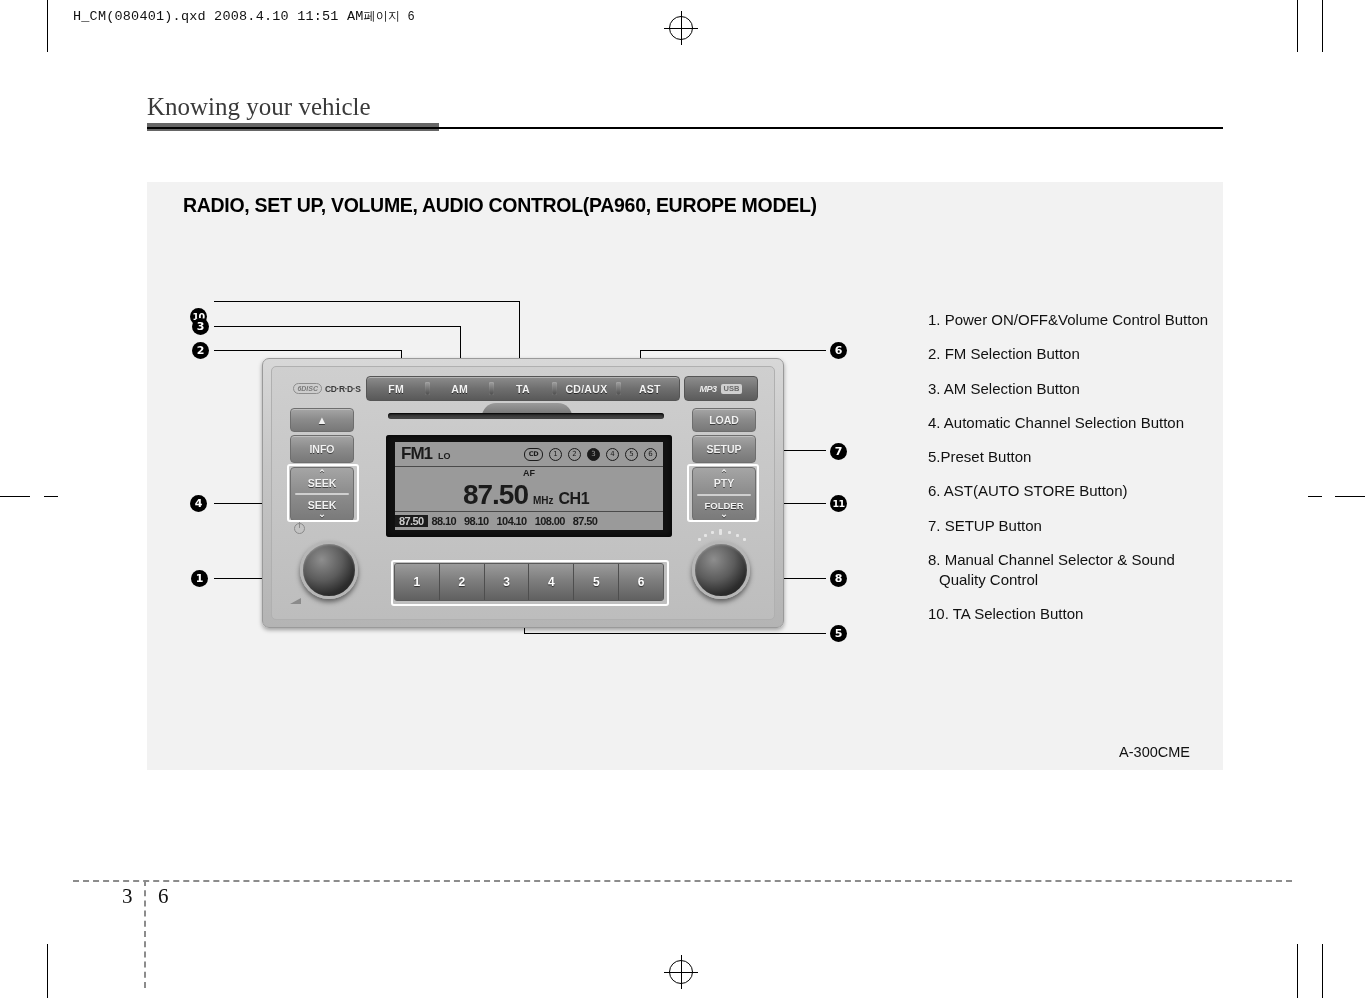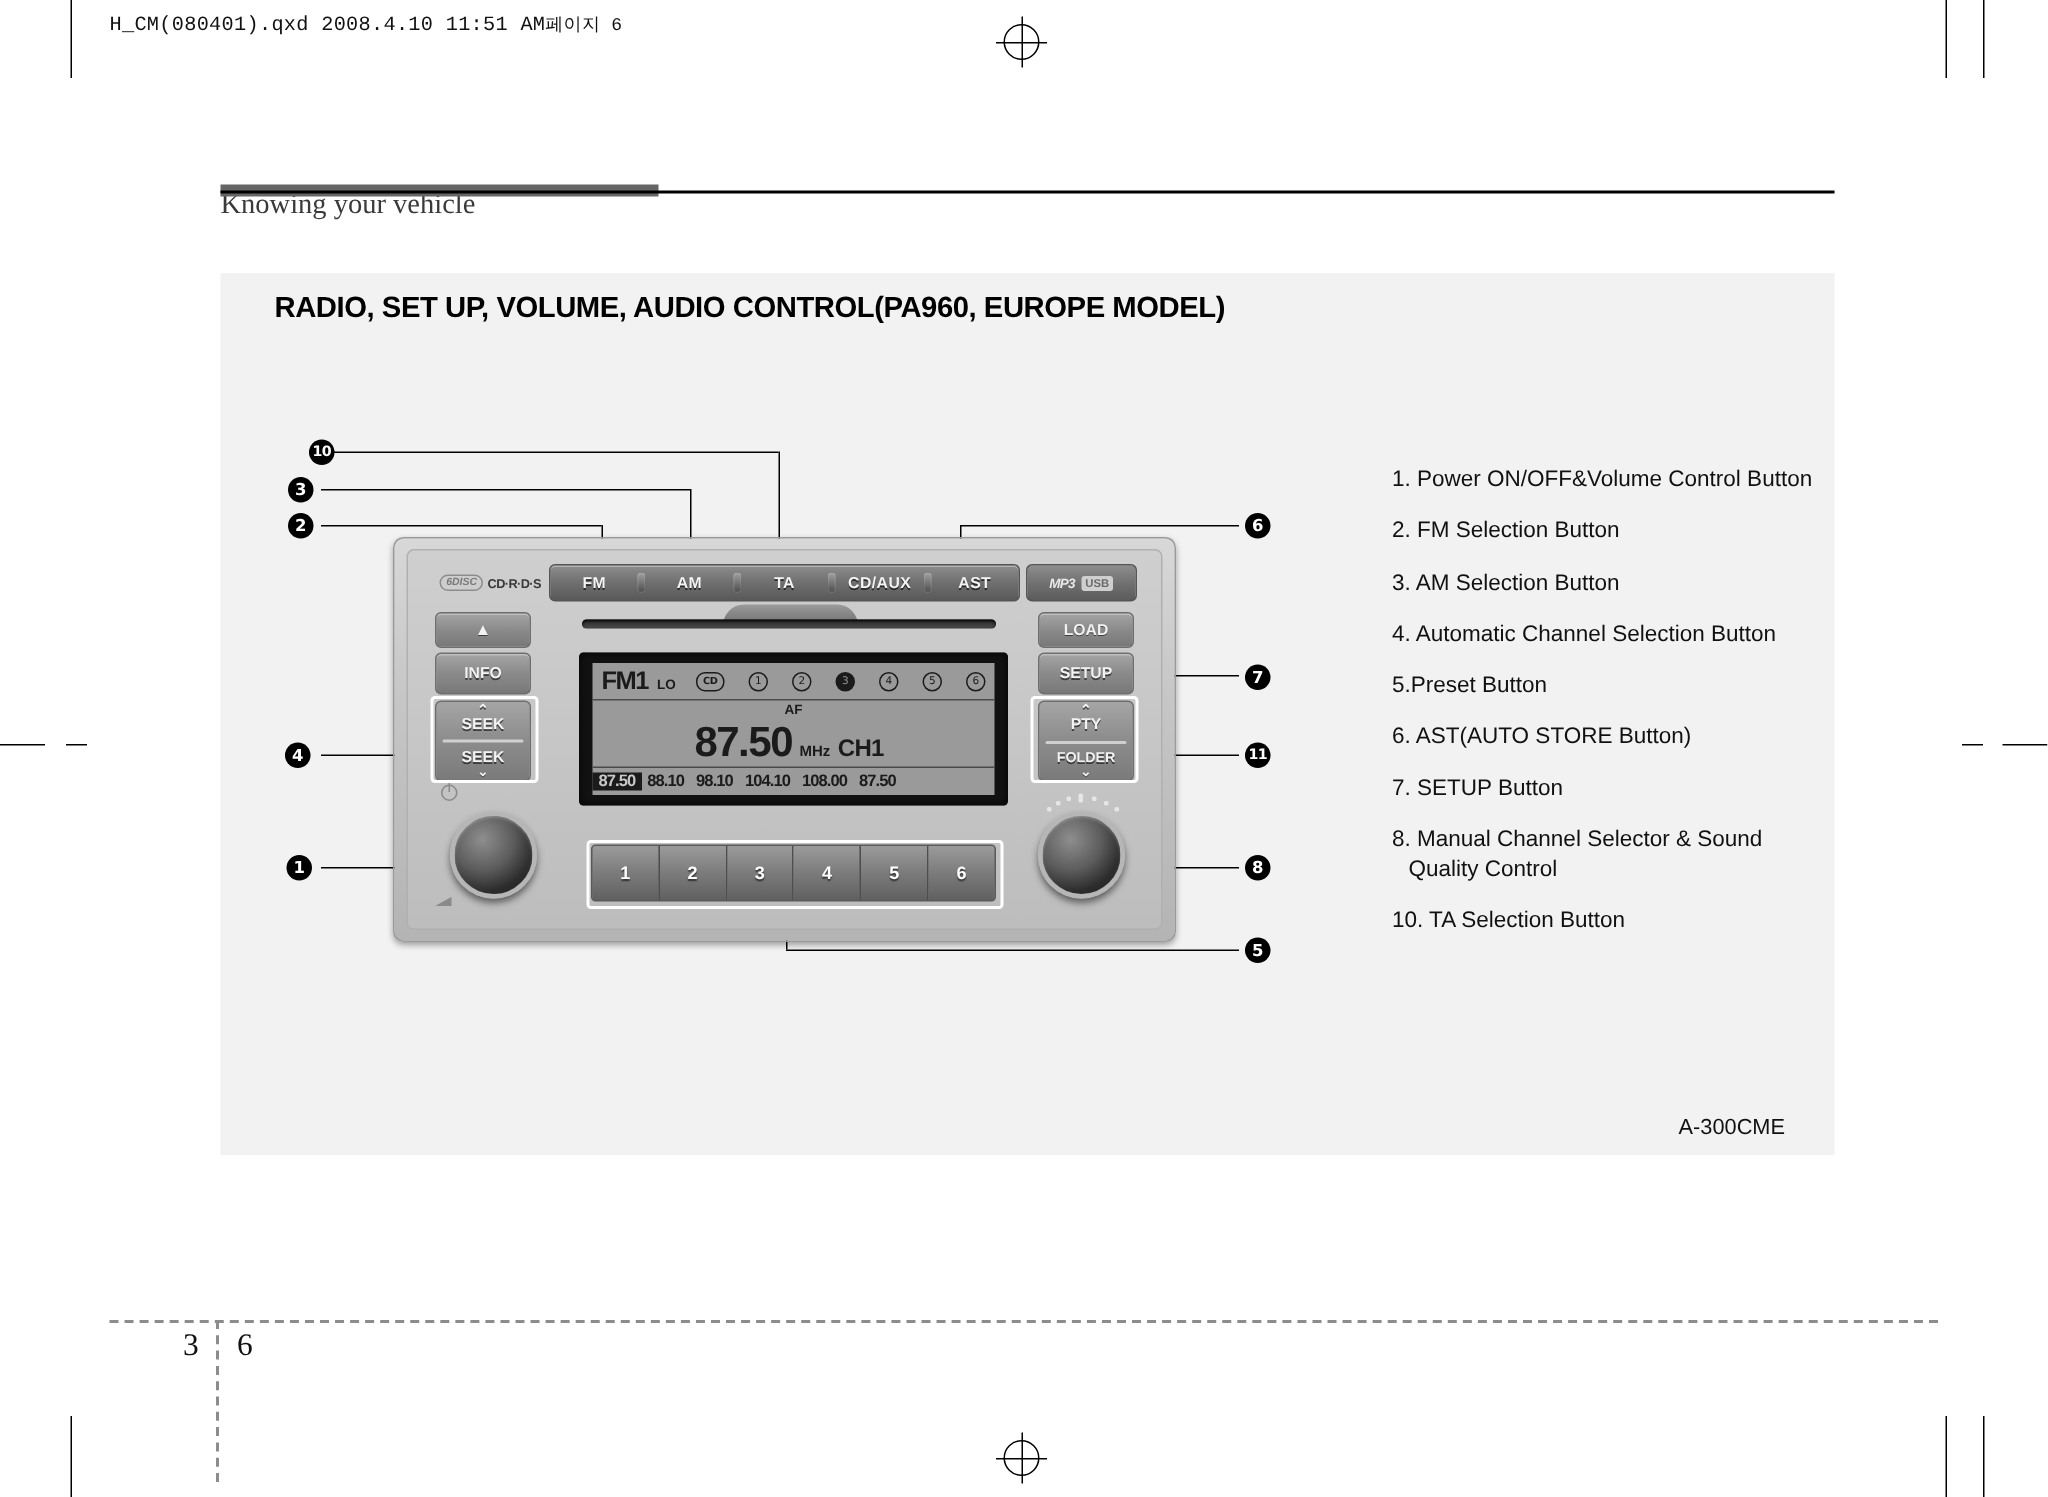--- a/index.html
+++ b/index.html
@@ -24,21 +24,21 @@
     position:absolute;left:73px;top:8px;
     font-family:Liberation Mono, monospace;
     font-size:13.5px;color:#111;letter-spacing:.2px;white-space:nowrap;
   }
   .filestamp .kr{font-size:12px;}
 
   
   .runhead{
     position:absolute;left:147px;top:93px;
     font-family:"Liberation Serif", serif;
-    font-size:19px;color:#3a3a3a;white-space:nowrap;margin-top:33px;
+    font-size:25px;color:#3a3a3a;white-space:nowrap;
   }
   .runhead-bar{position:absolute;left:147px;top:123px;width:292px;height:8px;background:#666;}
   .runhead-rule{position:absolute;left:147px;top:127px;width:1076px;height:2px;background:#000;}
 
   
   .panel{
     position:absolute;left:147px;top:182px;width:1076px;height:588px;
     background:#f2f2f2;
   }
   .fig-title{
@@ -168,21 +168,21 @@
     position:absolute;left:9px;top:7px;right:9px;bottom:7px;
     background:#9a9a9a;
     display:flex;flex-direction:column;
   }
   .lcd-row1{
     height:24px;display:flex;align-items:center;justify-content:space-between;
     padding:0 6px;border-bottom:1px solid #4a4a4a;
   }
   .lcd-band{font-size:17px;font-weight:bold;color:#1b1b1b;letter-spacing:-1px;}
   .lcd-lo{font-size:9px;font-weight:bold;color:#1b1b1b;margin-left:6px;}
-  .lcd-presets-ind{display:flex;align-items:center;gap:16px;}
+  .lcd-presets-ind{display:flex;align-items:center;gap:6px;}
   .ind{
     width:11px;height:11px;border-radius:50%;border:1.3px solid #1b1b1b;
     font-size:7px;color:#1b1b1b;display:flex;align-items:center;justify-content:center;
     font-family:"DejaVu Sans", sans-serif;
   }
   .ind.on{background:#1b1b1b;color:#9a9a9a;}
   .ind.cd{width:17px;border-radius:6px;font-size:6.5px;font-weight:bold;letter-spacing:-0.3px;}
   .lcd-row2{flex:1;position:relative;}
   .lcd-af{position:absolute;left:50%;top:1px;transform:translateX(-50%);
     font-size:9px;font-weight:bold;color:#1b1b1b;}
@@ -327,21 +327,21 @@
   <div class="lead v" style="left:640px;top:350px;height:29px;"></div>
   <div class="lead h" style="left:640px;top:350px;width:186px;"></div>
 
   <div class="lead h" style="left:720px;top:450px;width:106px;"></div>
   <div class="lead h" style="left:737px;top:503px;width:89px;"></div>
   <div class="lead h" style="left:722px;top:578px;width:104px;"></div>
 
   <div class="lead v" style="left:524px;top:581px;height:52px;"></div>
   <div class="lead h" style="left:524px;top:633px;width:302px;"></div>
 
-  <div class="bullet wide" style="left:190px;top:293px;margin-left:16px;">10</div>
+  <div class="bullet wide" style="left:190px;top:308px;">10</div>
   <div class="bullet" style="left:192px;top:318px;">3</div>
   <div class="bullet" style="left:192px;top:342px;">2</div>
   <div class="bullet" style="left:190px;top:495px;">4</div>
   <div class="bullet" style="left:191px;top:570px;">1</div>
 
   <div class="bullet" style="left:830px;top:342px;">6</div>
   <div class="bullet" style="left:830px;top:443px;">7</div>
   <div class="bullet wide" style="left:830px;top:495px;">11</div>
   <div class="bullet" style="left:830px;top:570px;">8</div>
   <div class="bullet" style="left:830px;top:625px;">5</div>

